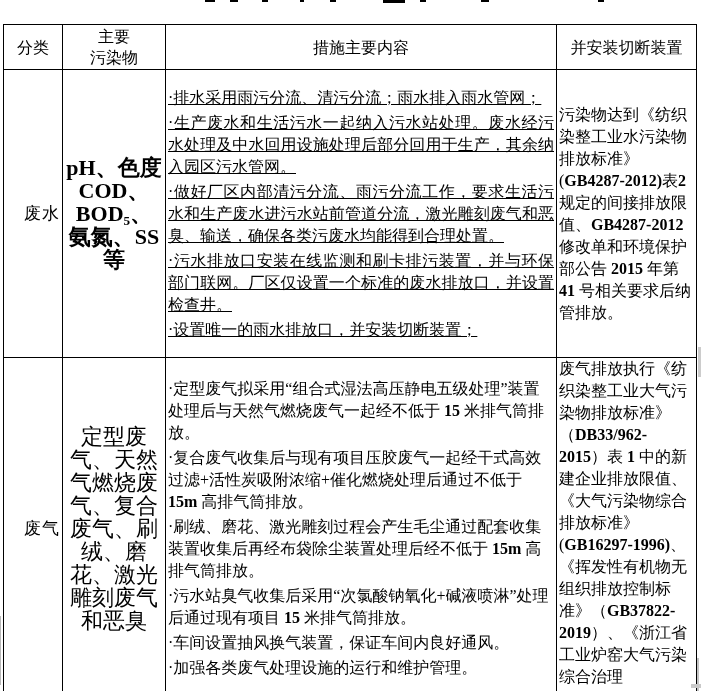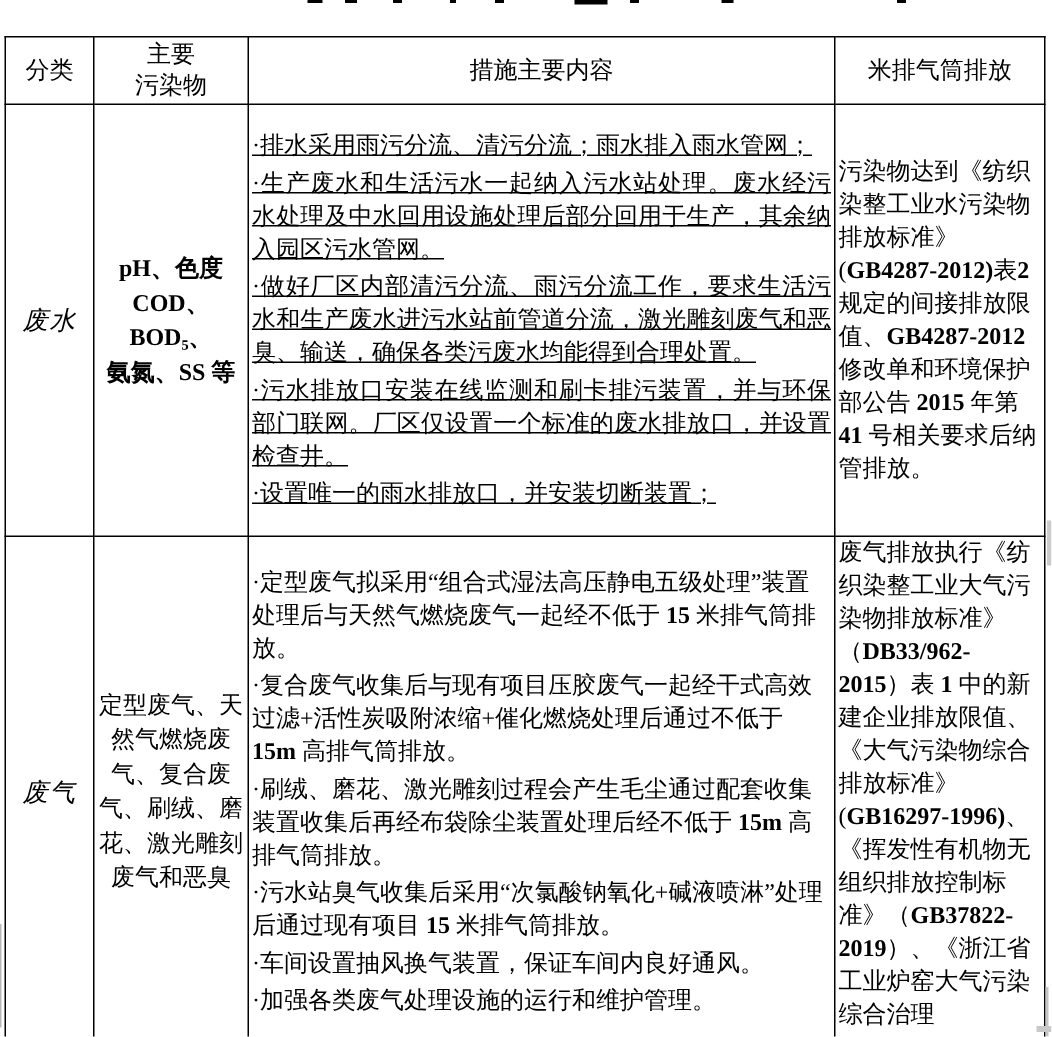--- a/index.html
+++ b/index.html
@@ -17,22 +17,22 @@
   table.doc {
     position: absolute; left: 3px; top: 24px; width: 693px;
     border-collapse: collapse; table-layout: fixed;
   }
   td, th { border: 1px solid #000; padding: 0 2px; overflow: visible; }
   th { font-weight: normal; font-size: 16px; line-height: 21px; text-align: center; }
   tr.hdr { height: 45px; }
   tr.r1  { height: 288px; }
   tr.r2  { height: 341px; }
 
-  td.cat { text-align: center; font-size: 17px; letter-spacing: 1px; vertical-align: middle; font-style: italic; }
-  td.pol { text-align: center; font-size: 16px; line-height: 23px; vertical-align: middle; }
+  td.cat { text-align: right; font-size: 17px; letter-spacing: 1px; vertical-align: middle; }
+  td.pol { text-align: center; font-size: 22px; line-height: 23px; vertical-align: middle; }
   tr.r1 td.pol { font-weight: bold; }
 
   td.mea { font-size: 16px; line-height: 22px; vertical-align: middle; }
   td.mea p { margin: 3px 0; }
   tr.r1 td.mea p { text-align: justify; text-decoration: underline; }
   tr.r2 td.mea p { text-align: left; }
 
   td.eff { font-size: 16px; line-height: 22px; text-align: left; vertical-align: middle; }
   tr.r2 td.eff { vertical-align: top; }
 
@@ -64,21 +64,21 @@
       <col style="width:59px">
         <col style="width:103px">
         <col style="width:391px">
         <col style="width:140px">
     </colgroup>
     <tbody>
         <tr class="hdr">
       <th>分类</th>
       <th>主要<br>污染物</th>
       <th>措施主要内容</th>
-      <th>米排气筒排放</th>
+      <th>并安装切断装置</th>
     </tr>
 
     <tr class="r1">
       <td class="cat">废水</td>
       <td class="pol"><b>pH</b>、色度<br><b>COD</b>、<b>BOD</b>₅、<br>氨氮、<b>SS</b> 等</td>
       <td class="mea">
         <p>·排水采用雨污分流、清污分流；雨水排入雨水管网；</p>
         <p>·生产废水和生活污水一起纳入污水站处理。废水经污水处理及中水回用设施处理后部分回用于生产，其余纳入园区污水管网。</p>
         <p>·做好厂区内部清污分流、雨污分流工作，要求生活污水和生产废水进污水站前管道分流，激光雕刻废气和恶臭、输送，确保各类污废水均能得到合理处置。</p>
         <p>·污水排放口安装在线监测和刷卡排污装置，并与环保部门联网。厂区仅设置一个标准的废水排放口，并设置检查井。</p>

